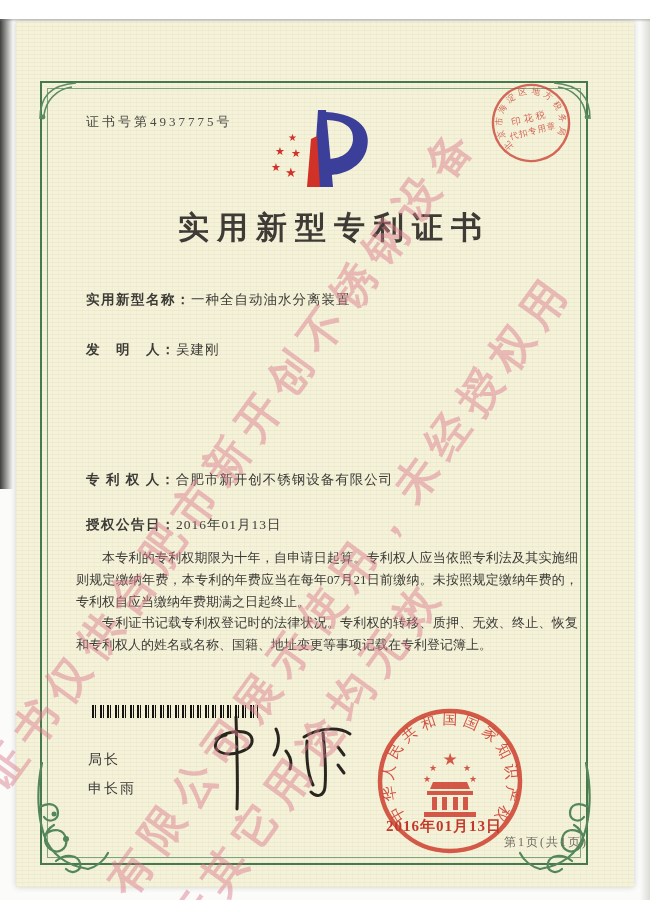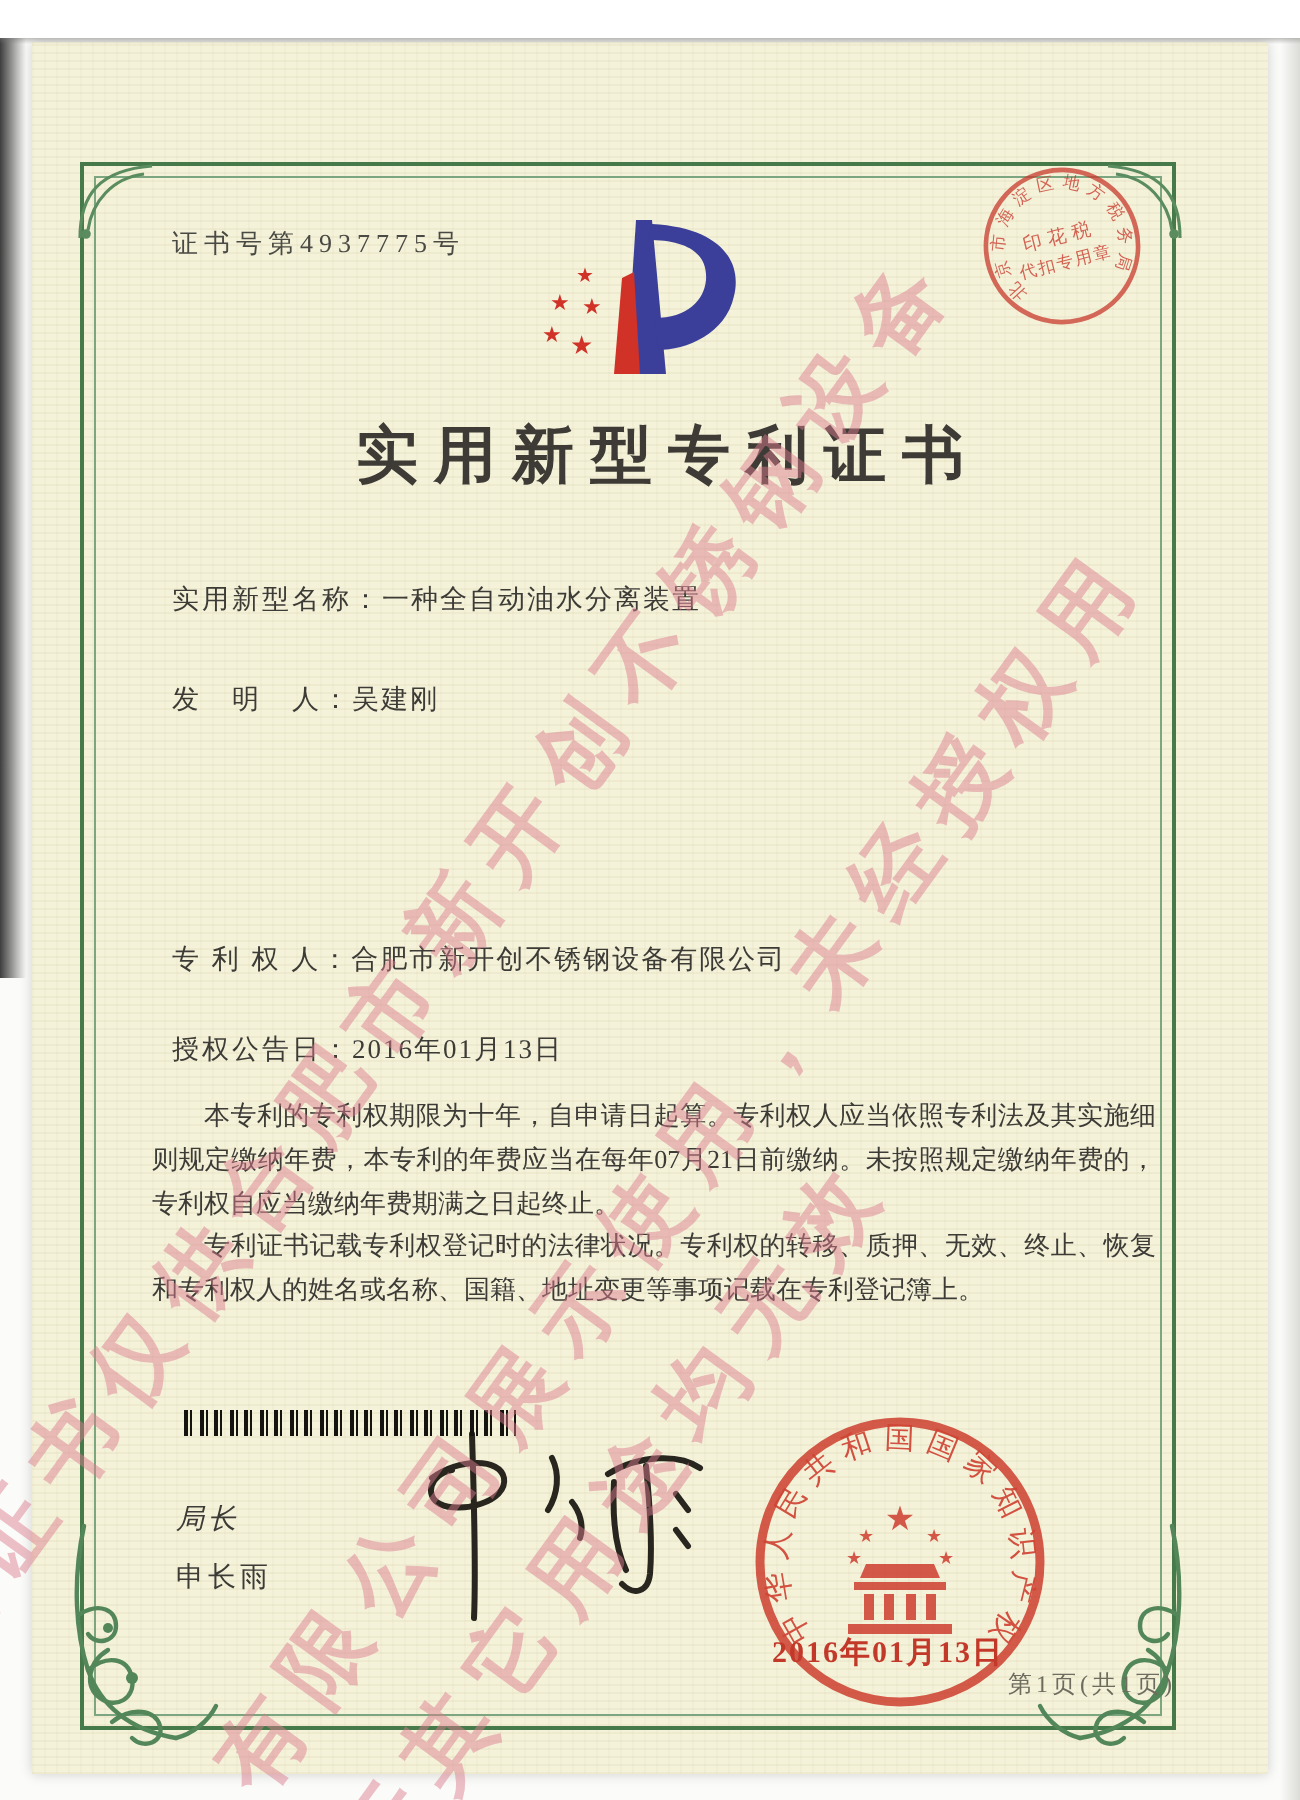--- a/index.html
+++ b/index.html
@@ -24,29 +24,29 @@
                border:2px solid #477a4b;box-sizing:border-box;}
   .frame-inner{position:absolute;left:47px;top:69px;width:534px;height:770px;z-index:2;
                border:1px solid #7ca67f;box-sizing:border-box;}
   .ornament{position:absolute;z-index:3;pointer-events:none;}
   
   .cert-no{position:absolute;left:86px;top:94px;z-index:10;font-size:13px;letter-spacing:3px;color:#4a4a44;}
   .logo{position:absolute;left:268px;top:86px;width:120px;height:92px;z-index:10;}
   .title{position:absolute;left:40px;top:188px;width:548px;z-index:10;text-align:center;
          font-size:31px;font-weight:bold;letter-spacing:8px;color:#3e3b36;padding-left:20px;}
   .field{position:absolute;left:86px;z-index:10;font-size:13.5px;color:#3c3b36;letter-spacing:1px;white-space:nowrap;}
-  .field .lbl{letter-spacing:1.5px;}
+  .field .lbl{letter-spacing:1.5px;font-weight:bold;}
   .body-text{position:absolute;left:76px;top:528px;width:502px;z-index:10;
              font-size:13px;line-height:21.8px;color:#3c3b36;text-align:justify;}
   .body-text p{margin:0;text-indent:2em;}
   .barcode{position:absolute;left:92px;top:686px;width:166px;height:13px;z-index:10;
            background:repeating-linear-gradient(90deg,#15130f 0 2px,transparent 2px 3px,
              #15130f 3px 4px,transparent 4px 8px,#15130f 8px 10px,transparent 10px 11px,
              #15130f 11px 12px,transparent 12px 15px);}
-  .sig-title{position:absolute;left:88px;top:732px;z-index:10;font-size:14px;letter-spacing:2px;color:#3c3b36;font-style:italic;}
+  .sig-title{position:absolute;left:88px;top:732px;z-index:10;font-size:14px;letter-spacing:2px;color:#3c3b36;}
   .sig-name{position:absolute;left:88px;top:761px;z-index:10;font-size:14px;letter-spacing:2px;color:#3c3b36;}
   .signature-svg{position:absolute;left:192px;top:690px;z-index:12;}
   .seal-svg{position:absolute;left:370px;top:682px;z-index:14;opacity:.92;}
   .seal-date{position:absolute;left:386px;top:798px;z-index:15;font-size:15px;letter-spacing:1px;
              color:#c2392a;font-weight:bold;}
   .tax-stamp{position:absolute;left:481px;top:54px;z-index:15;transform:rotate(-14deg);opacity:.9;}
   .footer{position:absolute;left:40px;top:815px;width:548px;z-index:10;text-align:right;
           font-size:12px;letter-spacing:2px;color:#6e6c5f;}
   
   .wm{position:absolute;z-index:30;white-space:nowrap;font-size:44px;font-weight:600;

